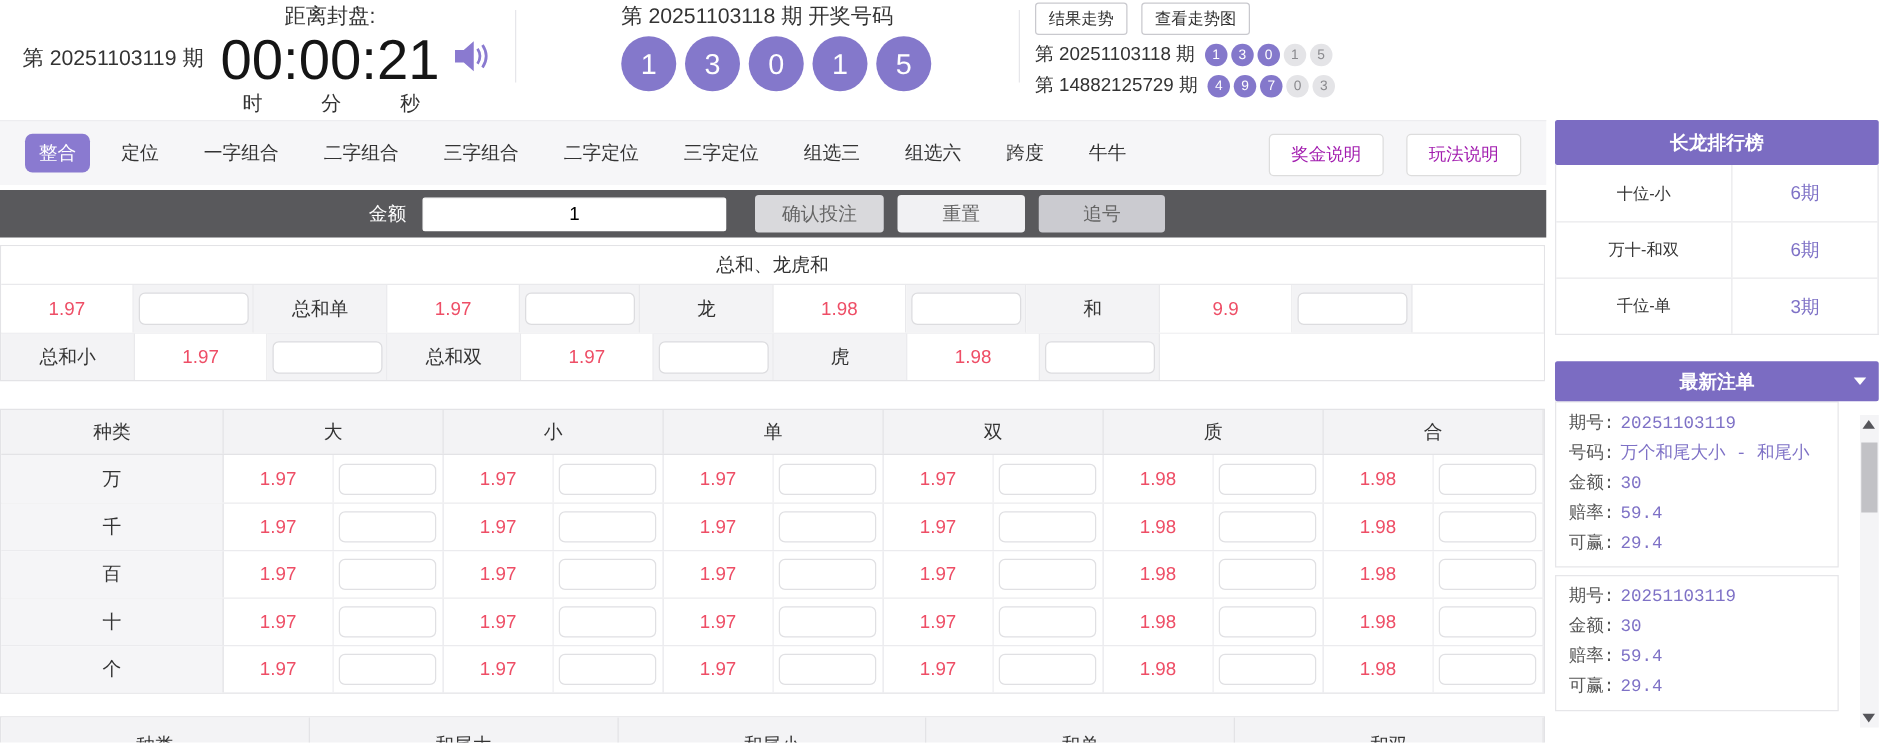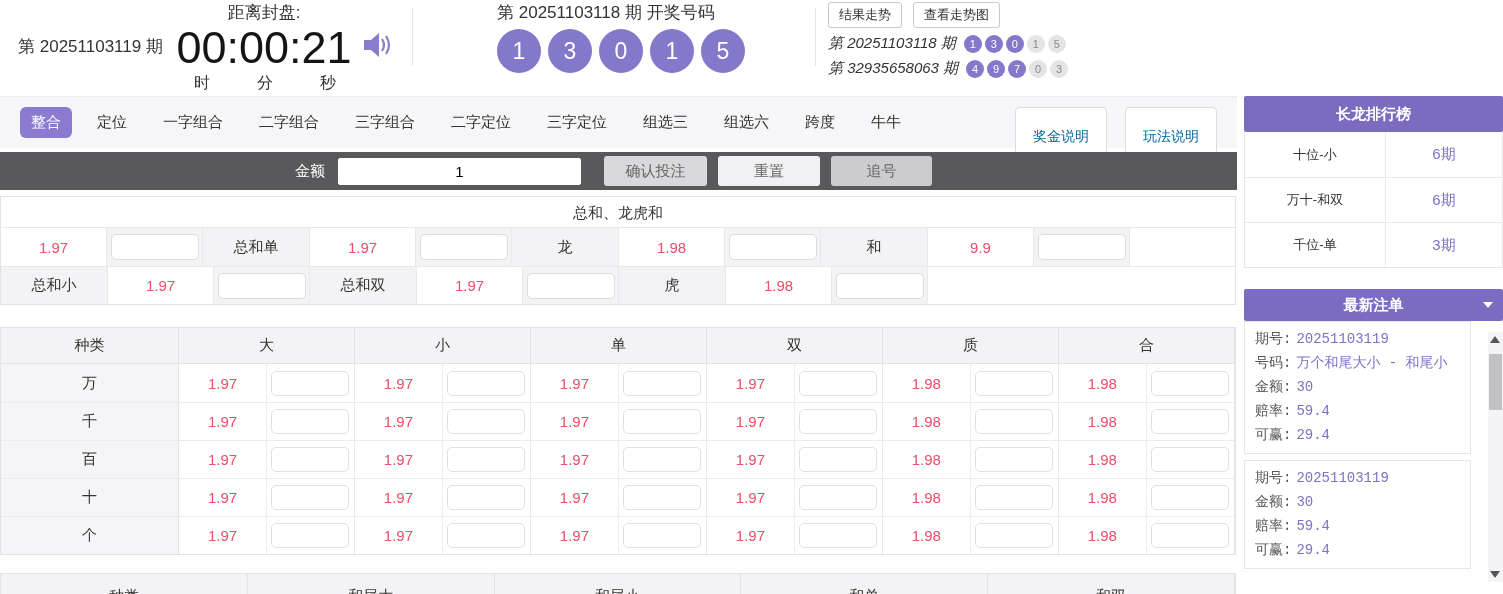--- a/index.html
+++ b/index.html
@@ -18,34 +18,34 @@
   .draw { position:absolute; left:497px; top:1px; }
   .draw-title { font-size:17px; }
   .balls { display:flex; gap:7px; margin-top:5px; }
   .ball { width:44px; height:44px; border-radius:50%; background:#8478cb; color:#fff;
     font-size:23px; display:flex; align-items:center; justify-content:center; }
   .trend { position:absolute; left:828px; top:2px; }
   .trend-btns { display:flex; gap:11px; }
   .trend-btn { border:1px solid #c9c9ce; background:#fff; border-radius:3px; padding:3px 10px;
     font-size:13px; color:#333; cursor:pointer; font-family:inherit; }
   .hist-row { display:flex; align-items:center; gap:3px; margin-top:6px; font-size:15px; }
-  .hist-period { margin-right:5px; white-space:nowrap;font-style:italic; }
+  .hist-period { margin-right:5px; white-space:nowrap; }
   .mini-ball { width:18px; height:18px; border-radius:50%; font-size:11px; display:flex;
     align-items:center; justify-content:center; background:#8478cb; color:#fff; }
   .mini-ball.gray { background:#e4e4e7; color:#8a8a8e; }
 
   
   .tabbar { position:relative; margin-top:1px; height:52px; width:1237px; background:#f6f6f8;
     border-top:1px solid #ededf0; display:flex; align-items:center; }
   .tabs { display:flex; align-items:flex-start; margin-left:20px; }
   .tab { font-size:15px; color:#333; padding:6px 11px; margin-right:14px; cursor:pointer; white-space:nowrap; }
   .tab.active { background:#8a7ad0; color:#fff; border-radius:6px; }
   .help-btns { position:absolute; right:20px; top:10px; display:flex; gap:18px; }
-  .help-btn { background:#fff; border:1px solid #ddd; border-radius:4px; padding:20px 17px;
-    font-size:14px; color:#0369a1; cursor:pointer; font-family:inherit; }
+  .help-btn { background:#fff; border:1px solid #ddd; border-radius:4px; padding:7px 17px;
+    font-size:14px; color:#a21caf; cursor:pointer; font-family:inherit; }
 
   
   .toolbar { position:relative; margin-top:4px; width:1237px; height:38px; background:#59595c; }
   .amount-label { position:absolute; left:295px; top:10px; color:#fff; font-size:15px; }
   .amount-input { position:absolute; left:338px; top:6px; width:243px; height:27px; border:1px solid #fff;
     background:#fff; text-align:center; font-size:15px; border-radius:2px; font-family:inherit; }
   .tb-btn { position:absolute; top:4px; height:30px; border:none; border-radius:3px; font-size:15px;
     color:#666; cursor:pointer; font-family:inherit; }
   .tb-confirm { left:604px; width:103px; background:#d9d9dc; }
   .tb-reset { left:718px; width:102px; background:#f1f1f3; }
@@ -159,21 +159,21 @@
     <div id="history-rows">
         <div class="hist-row">
           <span class="hist-period">第 20251103118 期</span>
           <span class="mini-ball">1</span>
           <span class="mini-ball">3</span>
           <span class="mini-ball">0</span>
           <span class="mini-ball gray">1</span>
           <span class="mini-ball gray">5</span>
         </div>
         <div class="hist-row">
-          <span class="hist-period">第 32935658063 期</span>
+          <span class="hist-period">第 14882125729 期</span>
           <span class="mini-ball">4</span>
           <span class="mini-ball">9</span>
           <span class="mini-ball">7</span>
           <span class="mini-ball gray">0</span>
           <span class="mini-ball gray">3</span>
         </div>
       </div>
   </div>
 </div>
 

